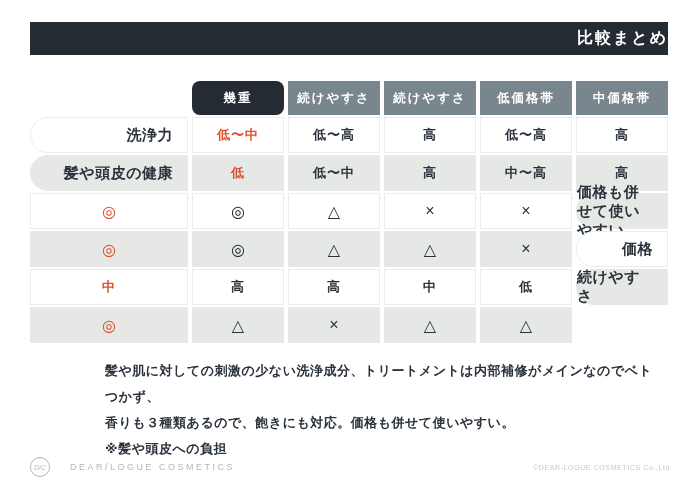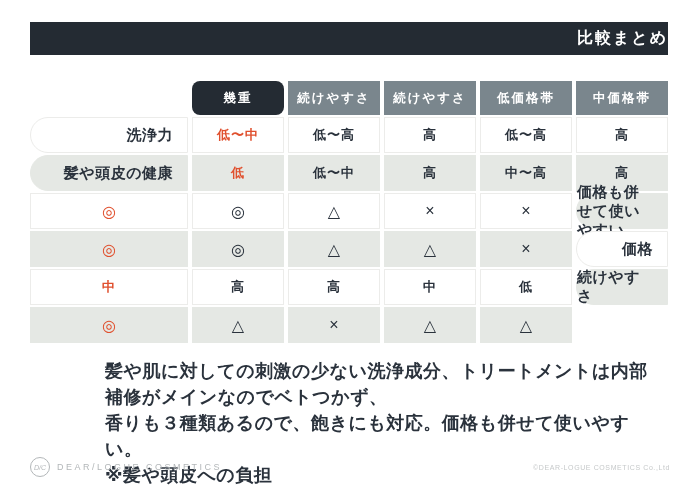--- a/index.html
+++ b/index.html
@@ -43,28 +43,28 @@
   .cell{
     display:flex;align-items:center;justify-content:center;
     font-weight:bold;font-size:13px;color:var(--text);letter-spacing:1px;
   }
   .w{background:#fff;border:1px solid #ECECEA;}
   .g{background:var(--rowalt);border:1px solid var(--rowalt);}
   .cell.first{color:var(--accent);}
   .cell.sym{font-size:16px;font-weight:normal;letter-spacing:0;}
   .notes{
     position:absolute;left:105px;top:358px;width:560px;
-    color:var(--text);font-weight:bold;font-size:18px;line-height:26px;letter-spacing:0.5px;
+    color:var(--text);font-weight:bold;font-size:13px;line-height:26px;letter-spacing:0.5px;
   }
   .notes p{margin:0;}
   .footer{
     position:absolute;left:30px;right:30px;bottom:18px;
     display:flex;justify-content:space-between;align-items:center;
   }
-  .brandwrap{display:flex;align-items:center;gap:7px;color:var(--faint);}
+  .brandwrap{display:flex;align-items:center;gap:20px;color:var(--faint);}
   .logo{
     width:18px;height:18px;border:1px solid var(--faint);border-radius:50%;
     display:flex;align-items:center;justify-content:center;
     font-size:7px;line-height:1;font-style:italic;
   }
   .brand{font-size:9px;letter-spacing:2.5px;}
   .copy{font-size:7px;color:#C6C9CA;letter-spacing:0.6px;}
 </style>
 </head>
 <body>

